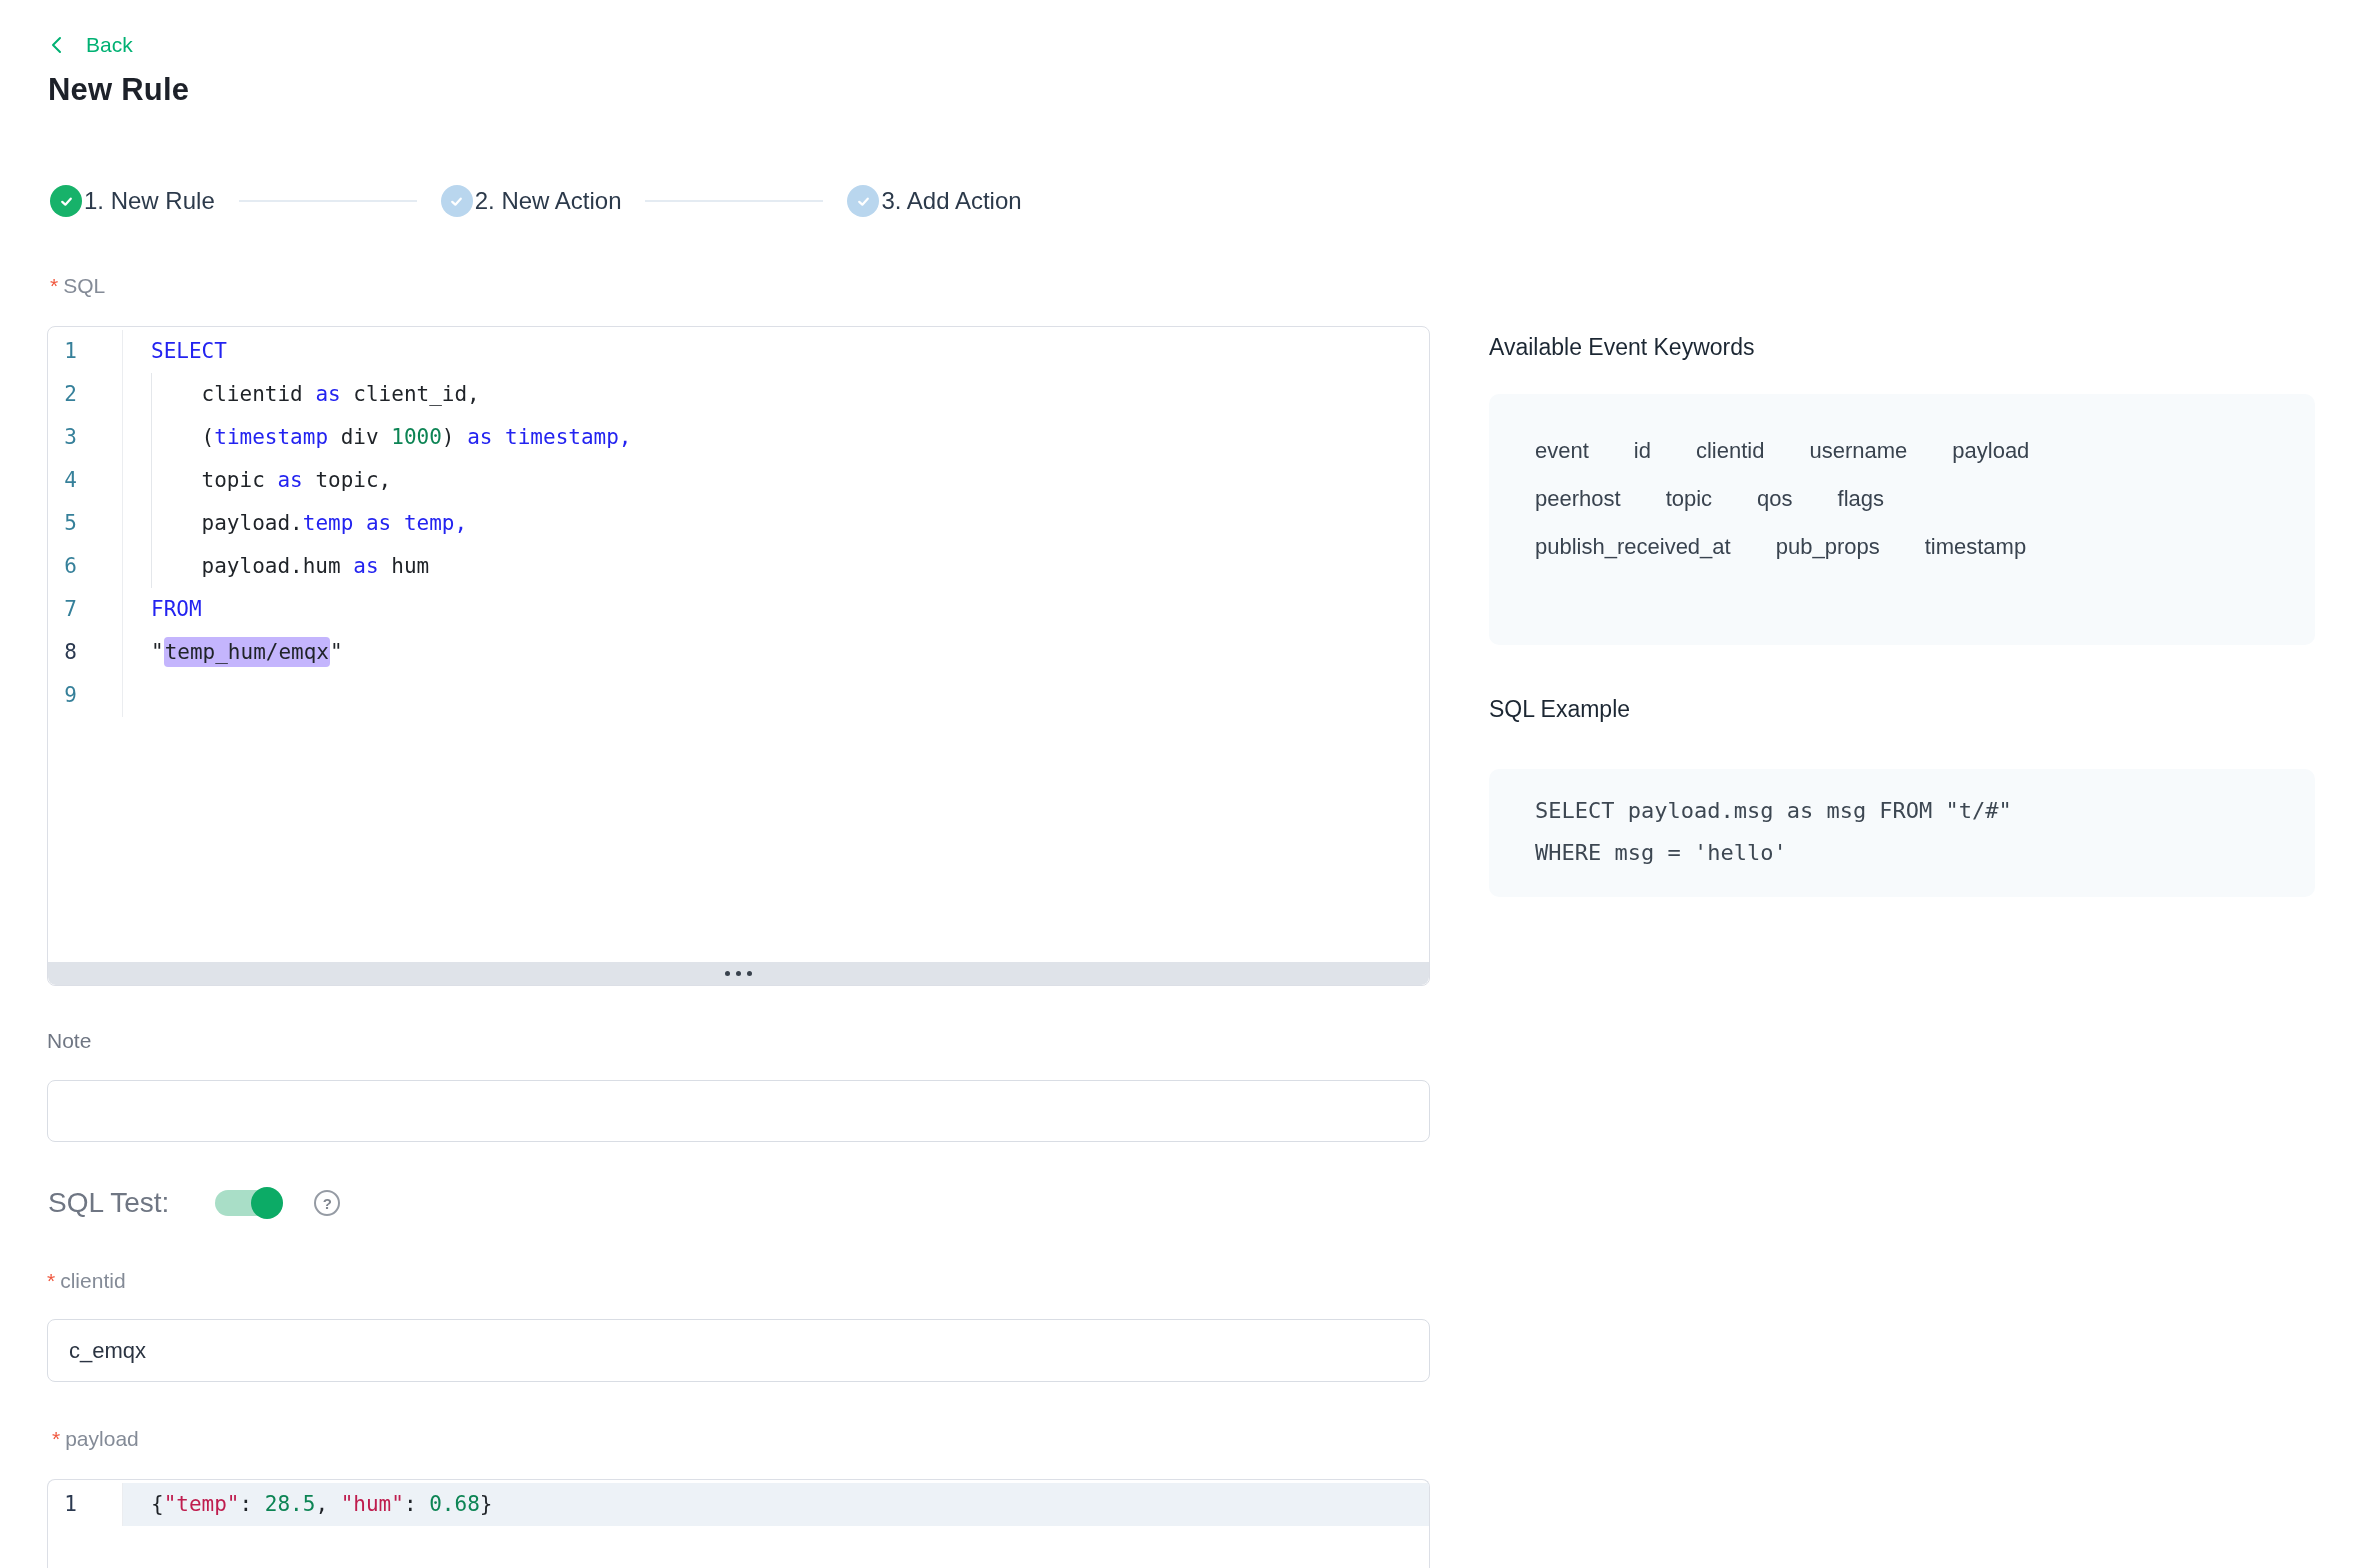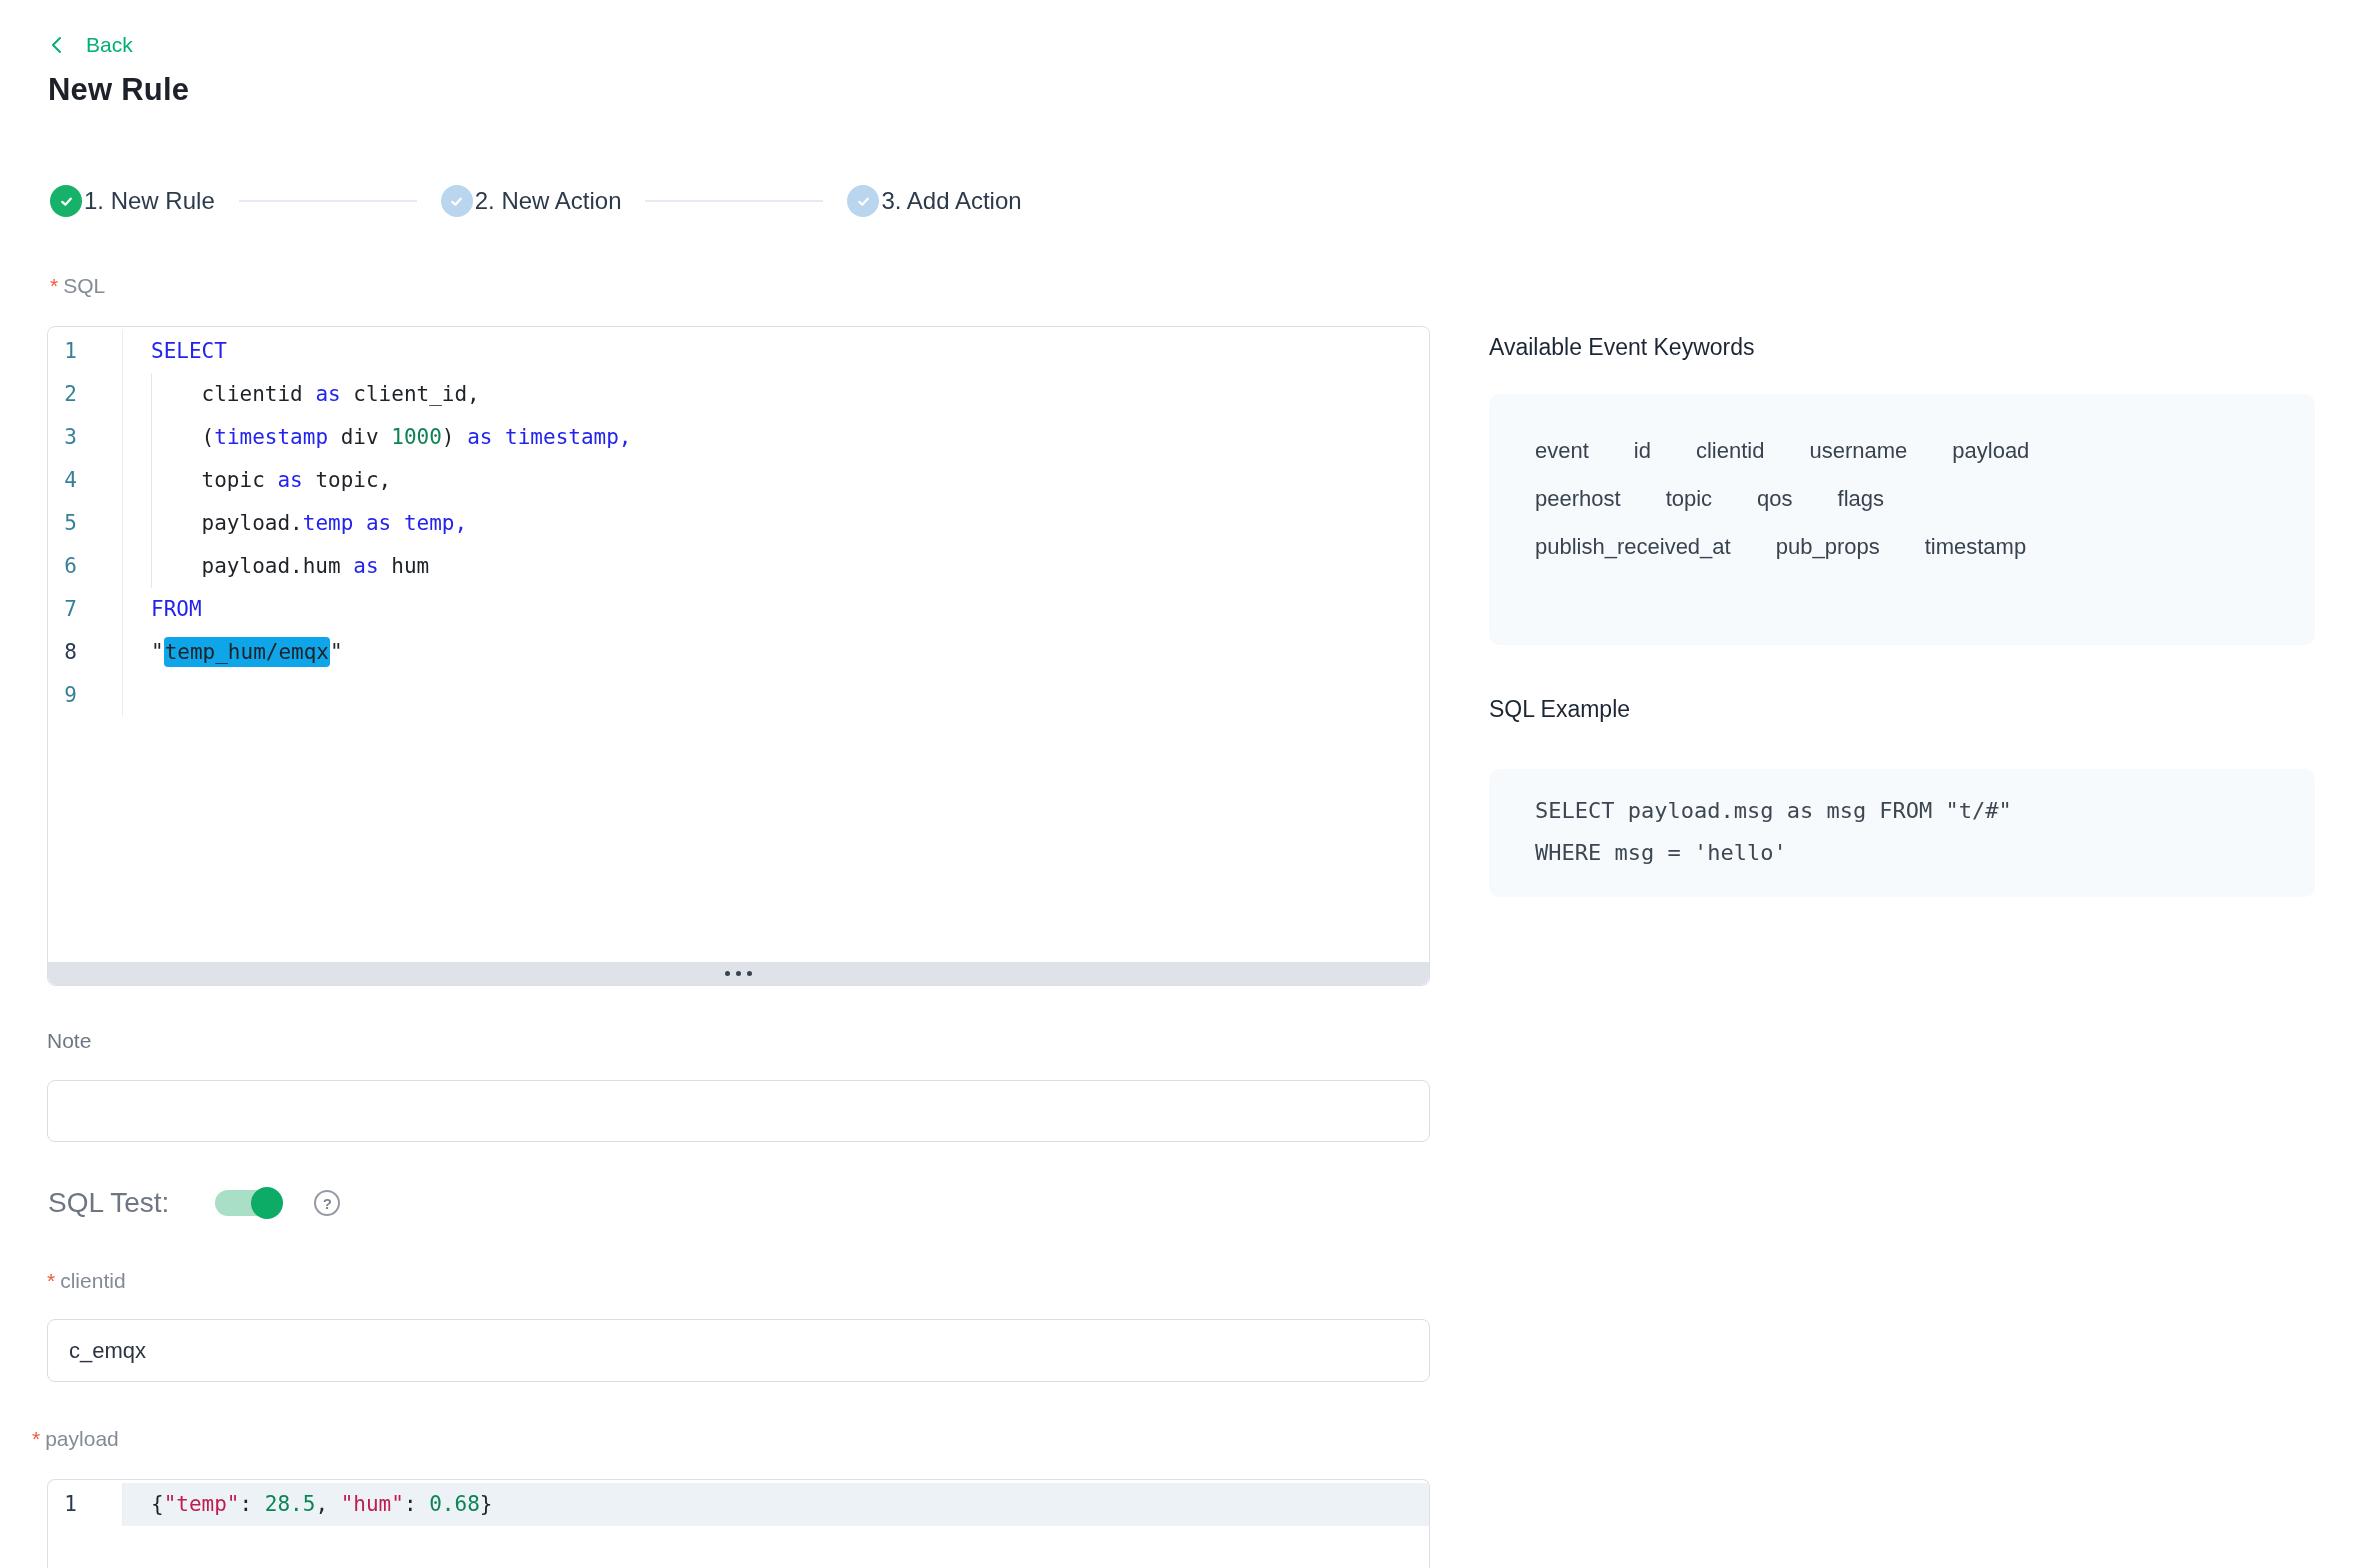--- a/index.html
+++ b/index.html
@@ -19,41 +19,41 @@
   .step-icon.pending{background:#b9d6ee;}
   .step-label{font-size:24px;color:#2c3a4b;font-weight:500;white-space:nowrap;}
   .step-line{width:178px;height:2px;background:#e4ebf2;margin:0 24px;}
 
   
   .field-label{position:absolute;font-size:21px;color:#848b97;}
   .req{color:#f0583f;margin-right:5px;}
   .sql-label{left:50px;top:274px;}
   .note-label{left:47px;top:1029px;color:#6f7683;}
   .clientid-label{left:47px;top:1269px;}
-  .payload-label{left:32px;top:1427px;}
+  .payload-label{left:52px;top:1427px;}
 
   
   .editor{position:absolute;left:47px;width:1383px;box-sizing:border-box;
           border:1px solid #dcdfe6;border-radius:8px;background:#fff;overflow:hidden;
           font-family:"DejaVu Sans Mono", monospace;}
   .sql-editor{top:326px;height:660px;display:flex;flex-direction:column;}
   .payload-editor{top:1479px;height:90px;border-bottom:none;border-radius:8px 8px 0 0;}
   .ace-area{flex:1 1 auto;padding-top:3px;overflow:hidden;}
   .code-line{display:flex;line-height:43px;font-size:21px;color:#1f2328;}
   .gutter-num{flex:0 0 75px;box-sizing:border-box;text-align:right;padding-right:45px;
               color:#36809a;border-right:1px solid #ebedf0;user-select:none;}
   .gutter-num.active{color:#2b3950;font-weight:500;}
   .code-content{flex:1 1 auto;white-space:pre;padding-left:28px;position:relative;}
   .code-content.guide::before{content:"";position:absolute;left:28px;top:0;bottom:0;border-left:1px solid #e4e7eb;}
   .row-active .code-content{background:#edf2f7;}
   .tok-kw{color:#2323f0;}
   .tok-num{color:#0c8454;}
   .tok-str{color:#bf1d4e;}
   .tok-plain{color:#1f2328;}
-  .tok-sel{background:#0ea5e9;border-radius:4px;padding:3px 1px;}
+  .tok-sel{background:#c4b5fd;border-radius:4px;padding:3px 1px;}
   .resize-bar{flex:0 0 23px;background:#dfe3e9;border-radius:0 0 8px 8px;
               display:flex;align-items:center;justify-content:center;gap:6px;cursor:row-resize;}
   .resize-bar i{width:5px;height:5px;border-radius:50%;background:#39424d;}
 
   
   .text-input{position:absolute;left:47px;width:1383px;box-sizing:border-box;
               border:1px solid #d9dde4;border-radius:8px;background:#fff;
               font-family:"Liberation Sans", sans-serif;font-size:22px;color:#2b3442;
               padding:0 0 0 21px;outline:none;}
   .note-input{top:1080px;height:62px;}

